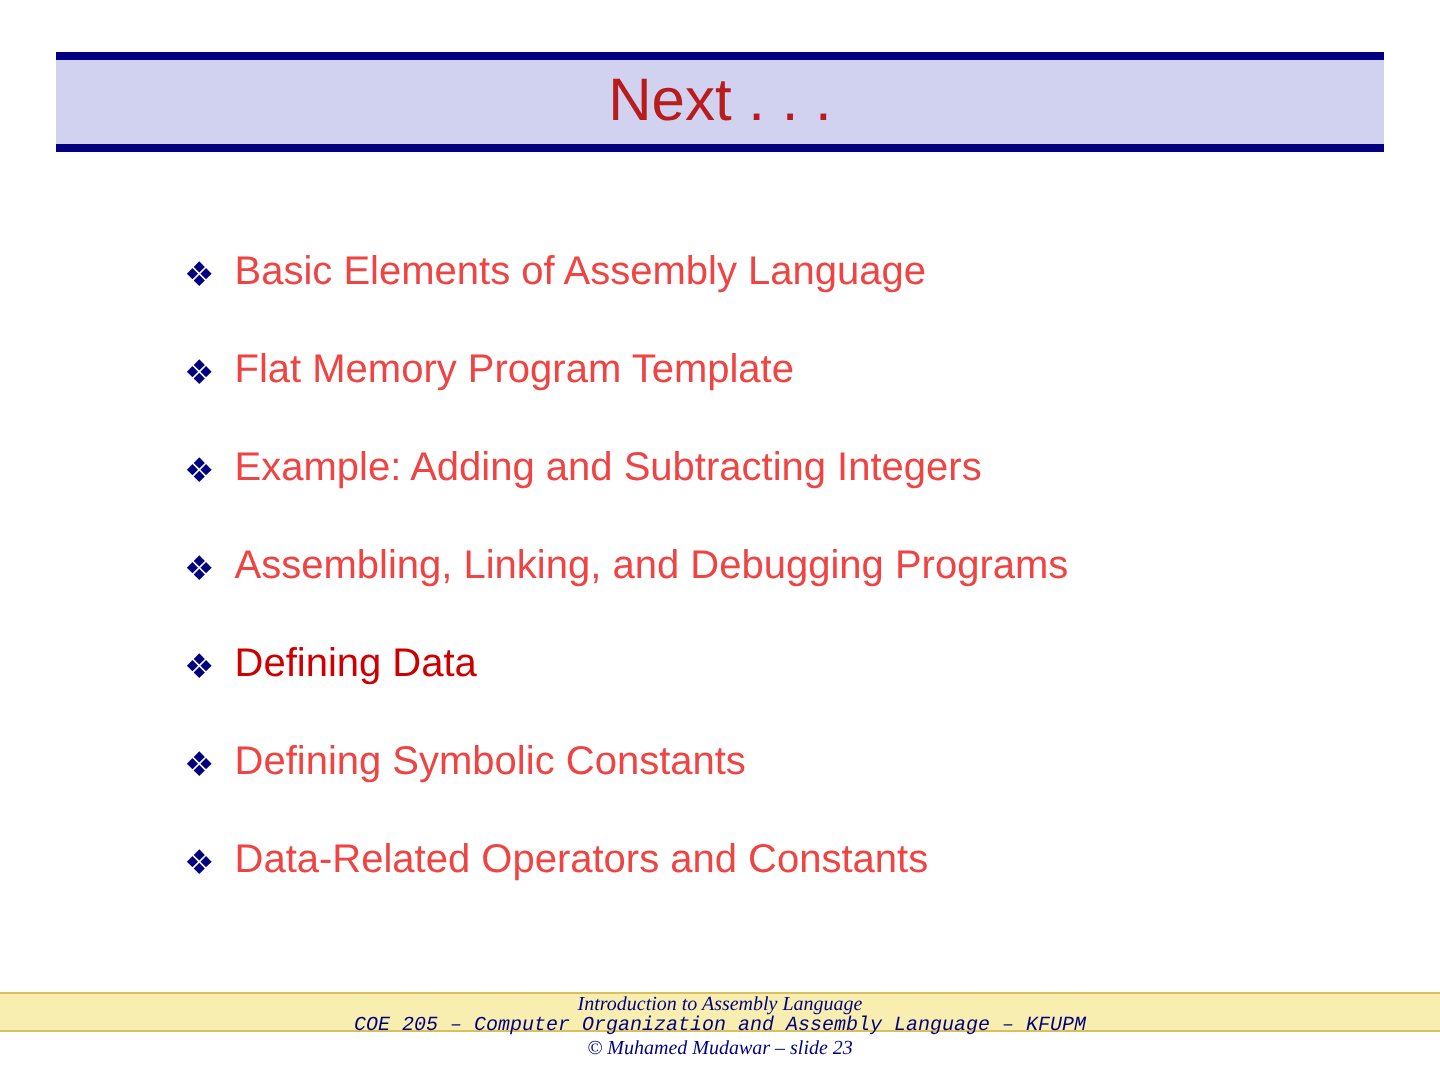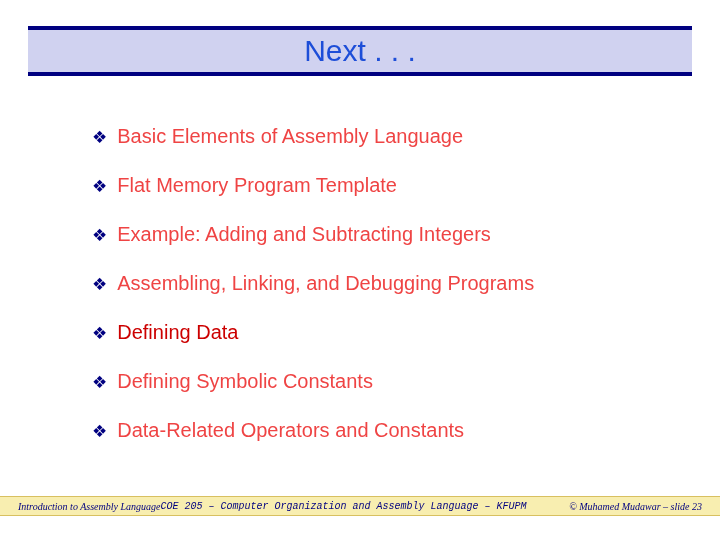--- a/index.html
+++ b/index.html
@@ -25,21 +25,21 @@
     width: 100%;
     height: 42px;
     margin: 0;
     display: flex;
     align-items: center;
     justify-content: center;
   }
   .title-text {
     font-family: "Comic Sans MS", "Comic Sans", cursive, sans-serif;
     font-size: 30px;
-    color: #1d4ed8;
+    color: #b91c1c;
     font-weight: 400;
   }
   .bullets {
     position: absolute;
     top: 124px;
     left: 92px;
     right: 60px;
   }
   .bullet-item {
     display: flex;
@@ -66,20 +66,21 @@
     background: #f8eeb0;
     border-top: 1px solid #d8c060;
     border-bottom: 1px solid #d8c060;
     display: flex;
     align-items: center;
     font-family: Garamond, "Times New Roman", serif;
     font-style: italic;
     font-size: 10px;
     color: #000080;
     padding: 0 18px;
+    flex-direction: column;
   }
   .footer .left { flex: 0 0 auto; }
   .footer .center { flex: 1 1 auto; text-align: left; font-family: Liberation Mono, monospace; }
   .footer .right { flex: 0 0 auto; text-align: right; }
 </style>
 </head>
 <body>
 
 <div class="title-bar">
   <div class="title-inner">

